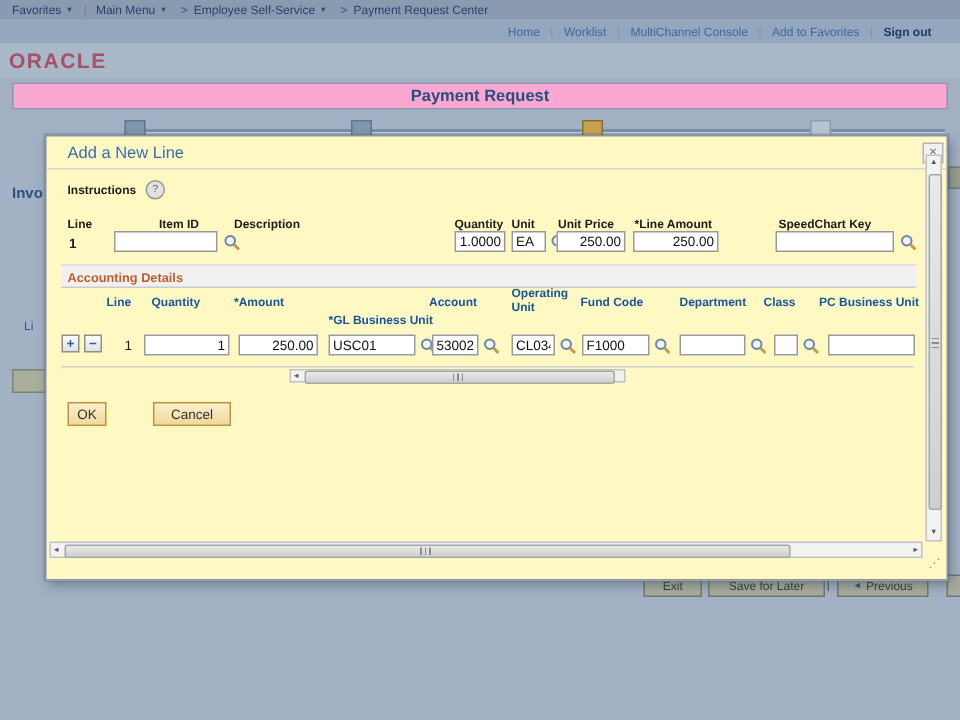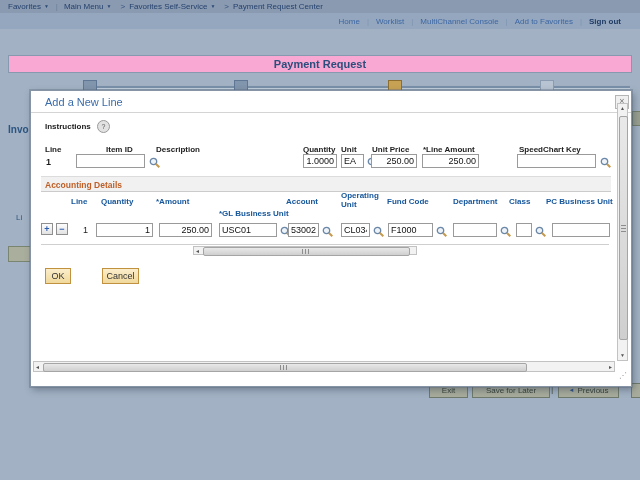--- a/index.html
+++ b/index.html
@@ -22,21 +22,21 @@
   .stop.active{background:#c8a254;border-color:#8e6e2e;}
   .stop.future{background:#b9c4d2;border-color:#8b9cb0;}
   .frag-invo{position:absolute;left:8px;top:124px;font-size:10px;font-weight:bold;color:#2c5480;}
   .frag-li{position:absolute;left:16px;top:213px;font-size:8px;color:#30567e;}
   .frag-btn{position:absolute;left:8px;top:246px;width:24px;height:14px;background:#a9ae9d;border:1px solid #79856f;}
   .frag-rbox{position:absolute;left:632px;top:111px;width:8px;height:13px;background:#9aa08f;border:1px solid #76806d;}
   .bbtn{position:absolute;top:383px;height:13px;background:#a8ac9c;border:1px solid #6e796b;font-size:8px;color:#323d35;text-align:center;line-height:13px;}
   .bpipe{position:absolute;left:551px;top:384px;font-size:9px;color:#44503f;}
   .prevarrow{color:#2d4f86;font-size:6px;margin-right:3px;vertical-align:1px;}
   
-  .modal{position:absolute;left:30px;top:90px;width:600px;height:295px;background:#ffffff;border:1px solid #8694a6;box-shadow:0 0 0 1px rgba(90,105,125,.35),2px 3px 7px rgba(55,65,80,.45);}
+  .modal{position:absolute;left:30px;top:90px;width:600px;height:295px;background:#fef9c3;border:1px solid #8694a6;box-shadow:0 0 0 1px rgba(90,105,125,.35),2px 3px 7px rgba(55,65,80,.45);}
   .mtitle{position:absolute;left:14px;top:5px;font-size:11px;color:#3a6cab;}
   .mclose{position:absolute;left:584px;top:4px;width:12px;height:12px;background:#f0f0f0;border:1px solid #b5b5b5;color:#767676;font-size:9px;line-height:11px;text-align:center;cursor:pointer;}
   .mdiv{position:absolute;left:0;width:600px;height:0;border-top:1px solid #d4d4d4;}
   .instr{position:absolute;left:14px;top:31px;font-size:8px;font-weight:bold;color:#1c1c1c;}
   .help{position:absolute;left:66px;top:29px;width:11px;height:11px;border-radius:50%;background:#e2e2e2;border:1px solid #9a9a9a;font-size:7px;color:#555;text-align:center;line-height:11px;cursor:pointer;}
   .flab{position:absolute;font-size:8px;font-weight:bold;color:#1c1c1c;white-space:nowrap;}
   .gh{position:absolute;font-size:8px;font-weight:bold;color:#15569c;white-space:nowrap;}
   .gh.wrap{white-space:normal;width:42px;line-height:1.15;}
   .in{position:absolute;height:14px;border:1px solid #9a9a9a;background:#fff;font-family:"Liberation Sans",sans-serif;font-size:9px;padding:0 2px;box-sizing:border-box;color:#111;outline:none;}
   .tr{text-align:right;}
@@ -56,37 +56,40 @@
 </head>
 <body>
 
 <div class="screen">
 
   <div class="bar1">
     <span class="bc-item"><span>Favorites</span><span class="caret">▼</span></span>
     <span class="bc-pipe">|</span>
     <span class="bc-item"><span>Main Menu</span><span class="caret">▼</span></span>
     <span class="bc-sep">&gt;</span>
-    <span class="bc-item"><span>Favorites Self-Service</span><span class="caret">▼</span></span>
+    <span class="bc-item"><span>Employee Self-Service</span><span class="caret">▼</span></span>
     <span class="bc-sep">&gt;</span>
     <span class="bc-item">Payment Request Center</span>
   </div>
 
   <div class="bar2">
     <span class="ulink">Home</span>
     <span class="upipe">|</span>
     <span class="ulink">Worklist</span>
     <span class="upipe">|</span>
     <span class="ulink">MultiChannel Console</span>
     <span class="upipe">|</span>
     <span class="ulink">Add to Favorites</span>
     <span class="upipe">|</span>
     <span class="ulink signout">Sign out</span>
   </div>
 
+  <div class="bar3">
+    <span class="logo">ORACLE</span>
+  </div>
 
   <div class="ptitlebar">
     <span>Payment Request</span>
   </div>
 
   <div class="trainline"></div>
   <div class="stop" style="left:83px;"></div>
   <div class="stop" style="left:234px;"></div>
   <div class="stop active" style="left:388px;"></div>
   <div class="stop future" style="left:540px;"></div>
@@ -193,21 +196,21 @@
     <div class="rowdiv"></div>
 
     <div class="sb" style="left:162px;top:155px;width:224px;height:9px;">
       <span class="sb-arrow" style="left:1px;top:1px;">◄</span>
       <div class="thumb" style="left:9px;top:0px;width:205px;height:7px;">
         <span class="grip" style="left:98px;top:1px;"></span>
       </div>
     </div>
 
     <button class="btn" style="left:14px;top:177px;width:26px;">OK</button>
-    <button class="btn" style="left:71px;top:177px;width:37px;">Cancel</button>
+    <button class="btn" style="left:71px;top:177px;width:52px;">Cancel</button>
 
     <div class="sb" style="left:2px;top:270px;width:582px;height:11px;">
       <span class="sb-arrow" style="left:1px;top:2px;">◄</span>
       <span class="sb-arrow" style="right:1px;top:2px;">►</span>
       <div class="thumb" style="left:9px;top:1px;width:482px;height:7px;">
         <span class="grip" style="left:236px;top:1px;"></span>
       </div>
     </div>
 
     <div class="sb" style="left:586px;top:12px;width:11px;height:258px;">

